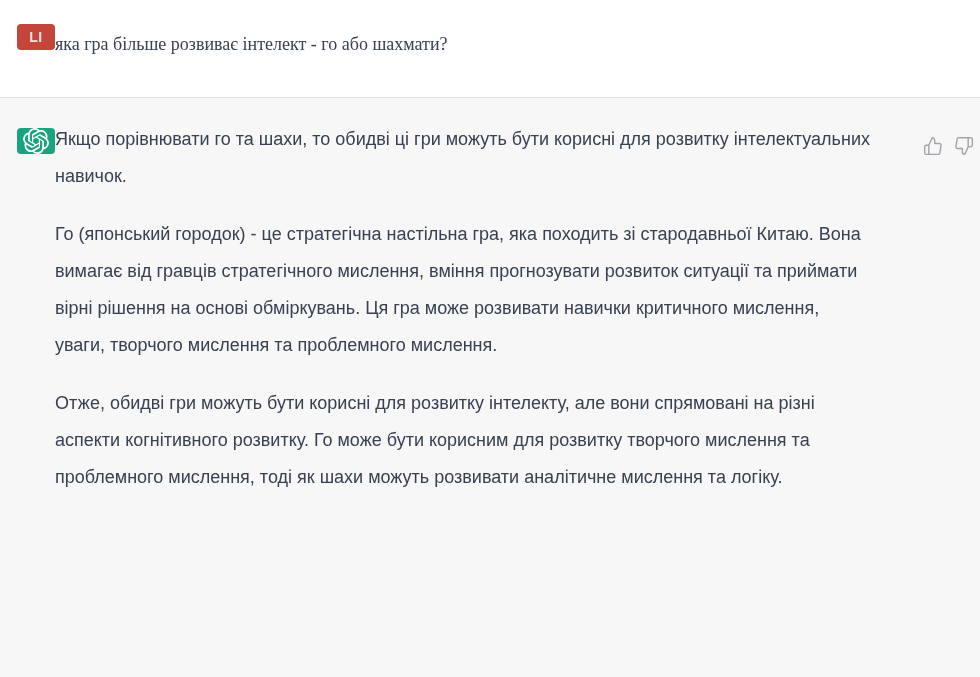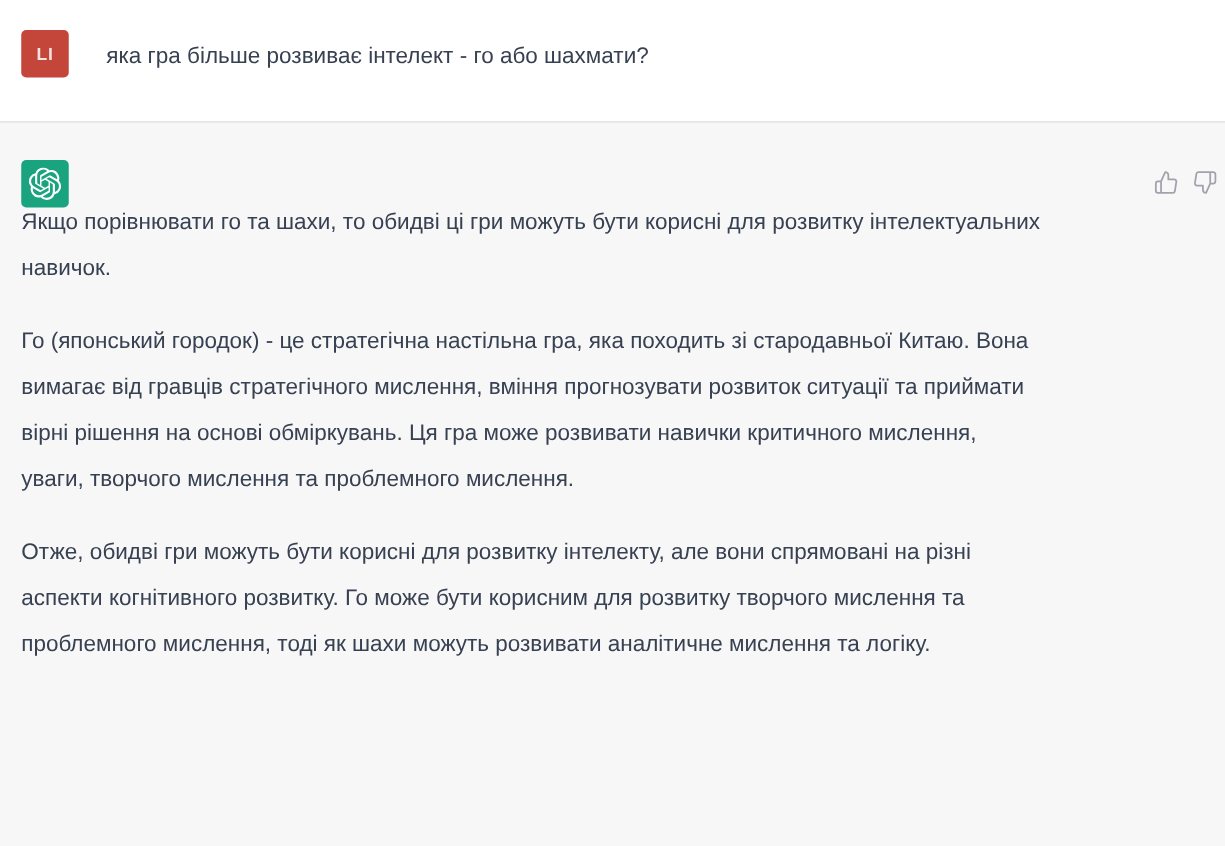--- a/index.html
+++ b/index.html
@@ -21,28 +21,26 @@
   .row-user {
     background: #ffffff;
     height: 97px;
     padding-top: 24px;
   }
   .row-assistant {
     background: #f7f7f8;
     border-top: 1px solid rgba(0,0,0,0.10);
     height: 580px;
     padding-top: 30px;
-    flex-direction: column;
   }
   .avatar {
     flex: none;
     width: 38px;
-    height: 38px;
+    height: 26px;
     border-radius: 4px;
-    margin-right: 30px;
     display: flex;
     align-items: center;
     justify-content: center;
   }
   .avatar-user {
     background: #c4453a;
     color: rgba(255,255,255,0.85);
     font-size: 14px;
     font-weight: 600;
     letter-spacing: 0.5px;
@@ -51,20 +49,21 @@
     background: #19a37f;
   }
   .content {
     font-size: 18px;
     color: #374151;
   }
   .content-user {
     padding-top: 6px;
     line-height: 28px;
     max-width: 820px;
+    font-family: Liberation Serif, serif;
   }
   .content-assistant {
     line-height: 37px;
     width: 818px;
     margin-top: -7px; 
   }
   .content-assistant p {
     margin: 0 0 21px 0;
   }
   .content-assistant p:last-child {

